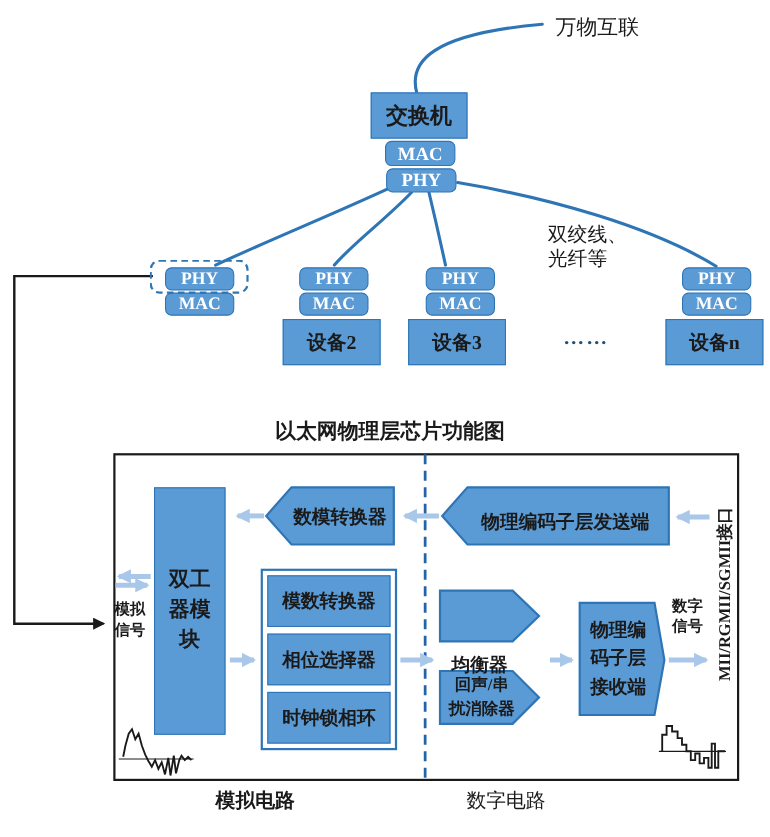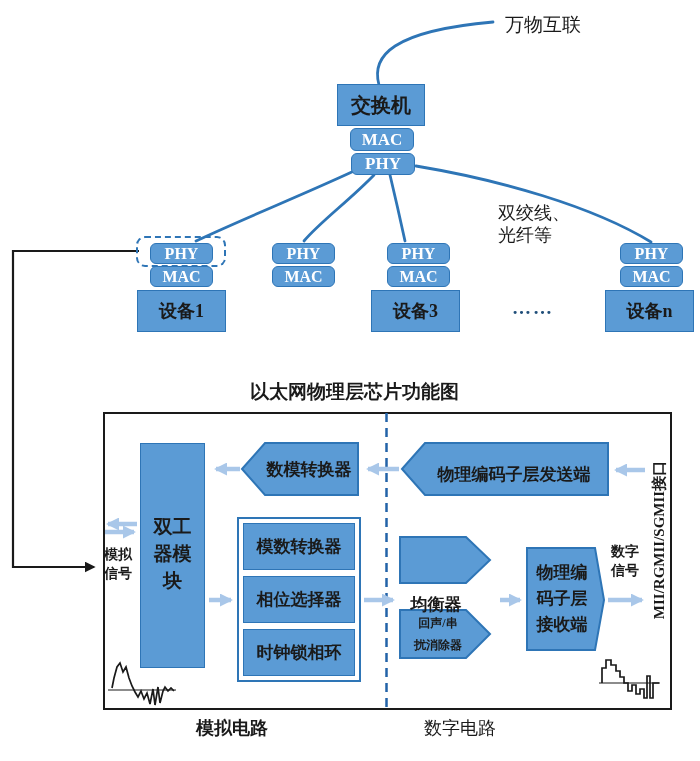--- a/index.html
+++ b/index.html
@@ -89,24 +89,24 @@
   <div class="abs bluebox whitetxt rounded" style="left:351px;top:153px;width:64px;height:22px;font-size:17px;">PHY</div>
 
   <div class="abs label" style="left:498px;top:202px;font-size:18px;line-height:22px;">
     <div>双绞线、</div>
     <div>光纤等</div>
   </div>
 
   <div class="abs dashedbox" style="left:136px;top:236px;width:90px;height:31px;"></div>
   <div class="abs bluebox whitetxt rounded" style="left:150px;top:243px;width:63px;height:21px;font-size:16px;z-index:6;">PHY</div>
   <div class="abs bluebox whitetxt rounded" style="left:150px;top:266px;width:63px;height:21px;font-size:16px;">MAC</div>
-  <div class="abs bluebox blacktxt" style="left:137px;top:290px;width:89px;height:42px;font-size:18px;">设备1</div>
 
   <div class="abs bluebox whitetxt rounded" style="left:272px;top:243px;width:63px;height:21px;font-size:16px;">PHY</div>
   <div class="abs bluebox whitetxt rounded" style="left:272px;top:266px;width:63px;height:21px;font-size:16px;">MAC</div>
+  <div class="abs bluebox blacktxt" style="left:257px;top:290px;width:89px;height:42px;font-size:18px;">设备2</div>
 
   <div class="abs bluebox whitetxt rounded" style="left:387px;top:243px;width:63px;height:21px;font-size:16px;">PHY</div>
   <div class="abs bluebox whitetxt rounded" style="left:387px;top:266px;width:63px;height:21px;font-size:16px;">MAC</div>
   <div class="abs bluebox blacktxt" style="left:371px;top:290px;width:89px;height:42px;font-size:18px;">设备3</div>
 
   <div class="abs label" style="left:512px;top:297px;font-size:19px;font-weight:bold;color:#1F4E79;letter-spacing:2px;">……</div>
 
   <div class="abs bluebox whitetxt rounded" style="left:620px;top:243px;width:63px;height:21px;font-size:16px;">PHY</div>
   <div class="abs bluebox whitetxt rounded" style="left:620px;top:266px;width:63px;height:21px;font-size:16px;">MAC</div>
   <div class="abs bluebox blacktxt" style="left:605px;top:290px;width:89px;height:42px;font-size:18px;">设备n</div>
@@ -117,21 +117,21 @@
 
   <div class="abs bluebox blacktxt" style="left:140px;top:443px;width:65px;height:225px;font-size:19px;line-height:27px;flex-direction:column;font-family:Liberation Mono, monospace;">
     <div>双工</div>
     <div>器模</div>
     <div>块</div>
   </div>
 
   <div class="shape-label" style="left:260px;top:443px;width:98px;height:52px;font-size:17px;">数模转换器</div>
   <div class="shape-label" style="left:420px;top:443px;width:188px;height:63px;font-size:17px;">物理编码子层发送端</div>
   <div class="shape-label" style="left:400px;top:537px;width:72px;height:46px;font-size:17px;margin-top:44px;">均衡器</div>
-  <div class="shape-label" style="left:398px;top:610px;width:80px;height:48px;font-size:12px;line-height:22px;">
+  <div class="shape-label" style="left:398px;top:610px;width:80px;height:48px;font-size:15px;line-height:22px;">
     <div>回声/串</div>
     <div>扰消除器</div>
   </div>
   <div class="shape-label" style="left:527px;top:548px;width:70px;height:102px;font-size:17px;line-height:26px;">
     <div>物理编</div>
     <div>码子层</div>
     <div>接收端</div>
   </div>
 
   <div id="group-box" class="abs" style="left:237px;top:517px;width:124px;height:165px;"></div>

